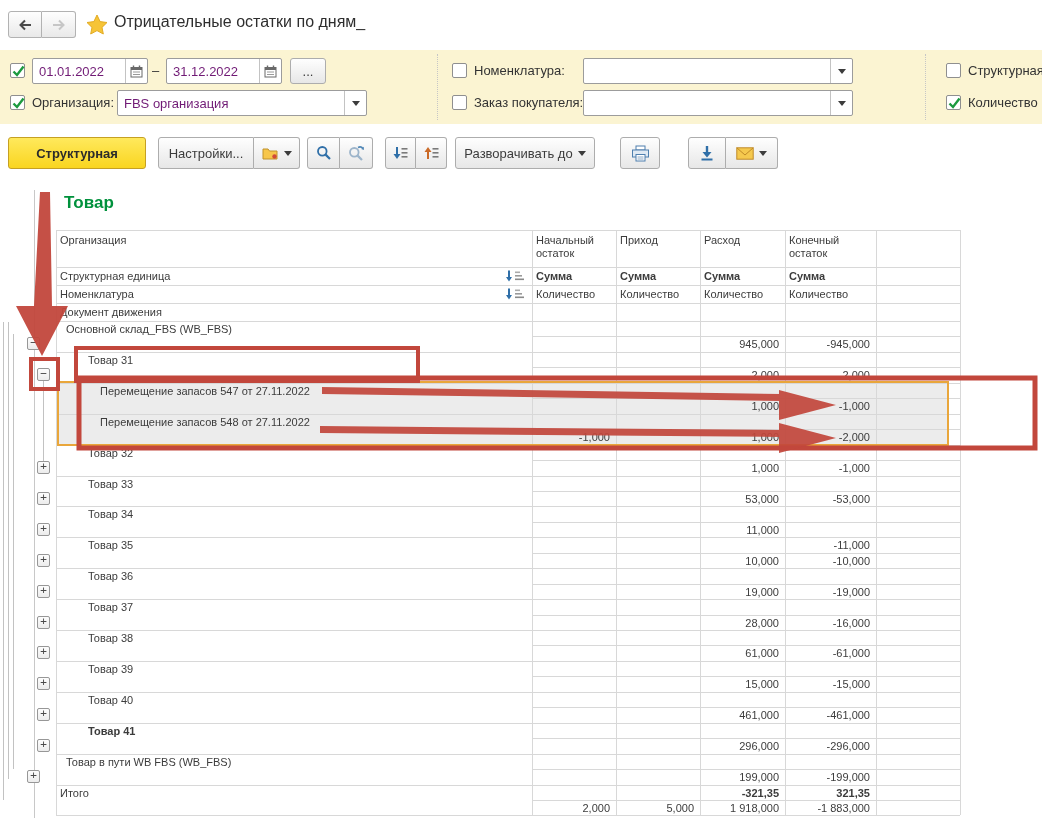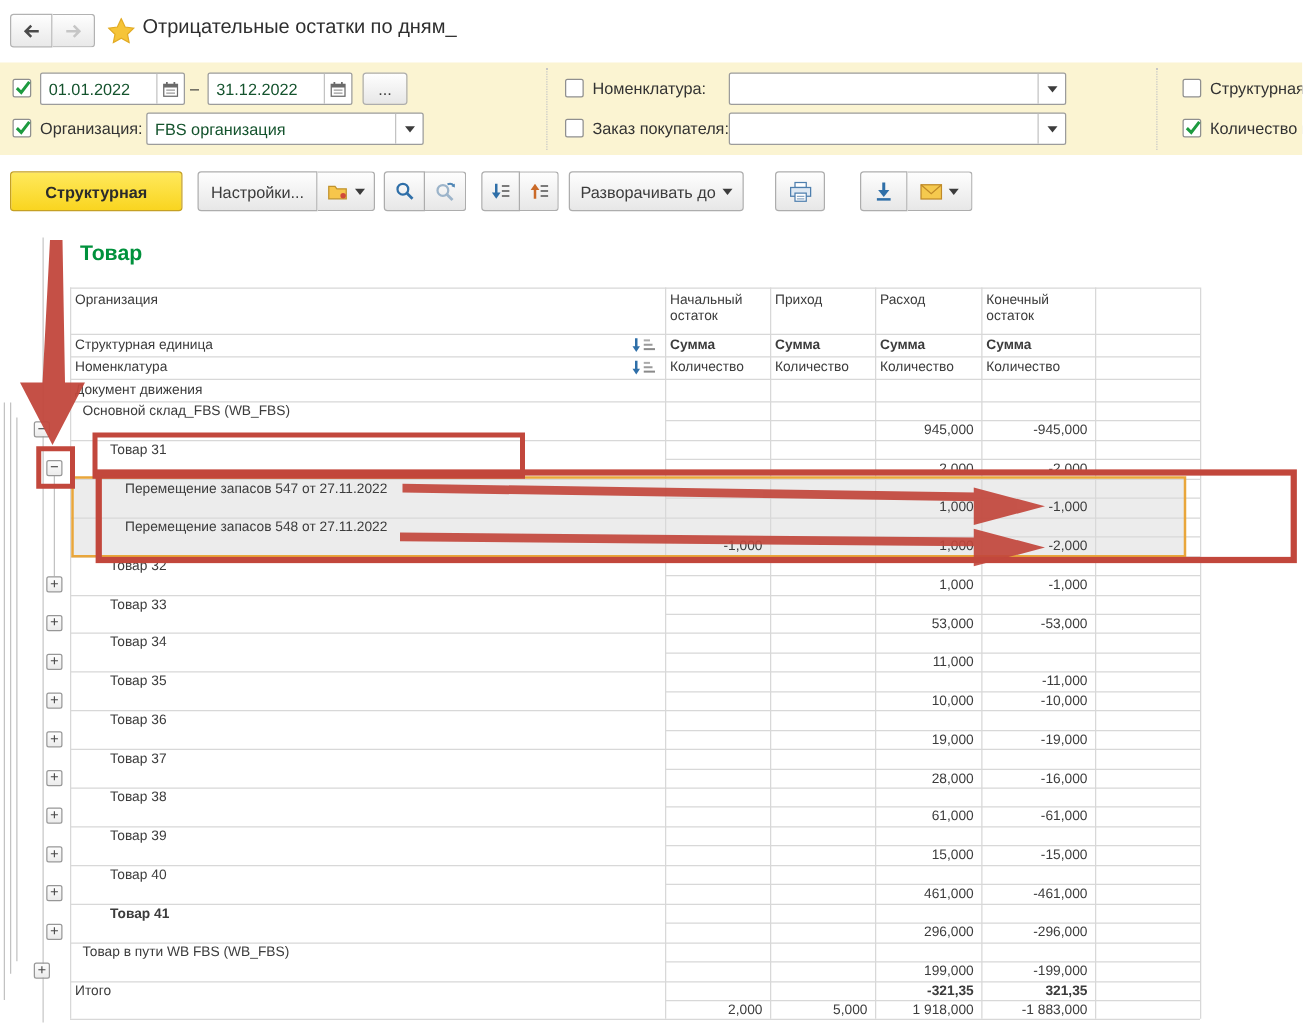--- a/index.html
+++ b/index.html
@@ -15,21 +15,21 @@
             display:flex; align-items:center; justify-content:center; }
   .navbtn.first { border-radius:3px 0 0 3px; }
   .navbtn.last  { border-radius:0 3px 3px 0; border-left:none; }
   .apptitle { position:absolute; left:114px; top:13px; font-size:16px; color:#2e2e2e; white-space:nowrap; }
   
   .filterpanel { position:absolute; left:0; top:50px; width:1042px; height:74px; background:#fbf4d2; }
   .vsep { position:absolute; top:4px; height:66px; width:0; border-left:1px dotted #c6c6c6; }
   .cb { position:absolute; width:15px; height:15px; background:#fff; border:1px solid #8f8f8f; border-radius:2px; }
   .flabel { position:absolute; font-size:13px; color:#333; line-height:26px; white-space:nowrap; }
   .field { position:absolute; height:26px; background:#fff; border:1px solid #9c9c9c; border-radius:2px; display:flex; align-items:center; }
-  .field .txt { flex:1; padding-left:6px; font-size:13px; color:#14532d; white-space:nowrap; overflow:hidden; }
+  .field .txt { flex:1; padding-left:6px; font-size:13px; color:#701a75; white-space:nowrap; overflow:hidden; }
   .fieldbtn { width:22px; height:24px; border-left:1px solid #c3c3c3; display:flex; align-items:center; justify-content:center; }
   .caret { width:0; height:0; border-left:4px solid transparent; border-right:4px solid transparent; border-top:5px solid #3c3c3c; }
   
   .btn { position:absolute; height:32px; border:1px solid #adadad; border-radius:3px;
          background:linear-gradient(#fefefe,#e7e7e7); font-size:13px; color:#3c3c3c;
          display:flex; align-items:center; justify-content:center; gap:5px; padding:0 10px; white-space:nowrap; }
   .btn.icononly { padding:0; }
   .btn-yellow { background:linear-gradient(#ffe95c,#f9d520); border:1px solid #c5a023; font-weight:bold; color:#2b2b2b; }
   .joinL { border-radius:3px 0 0 3px; }
   .joinR { border-radius:0 3px 3px 0; border-left:none; }
@@ -107,21 +107,21 @@
       </div>
     </div>
     <div class="btn" style="left:290px;top:8px;width:36px;height:26px;">...</div>
 
     <div class="cb" style="left:10px;top:45px;">
       <svg width="15" height="13" viewBox="0 0 15 13">
           <path d="M2.5 6.5 L6 10 L12.5 1.5" stroke="#1c9a3f" stroke-width="2.4" fill="none"></path>
         </svg>
     </div>
     <div class="flabel" style="left:32px;top:40px;">Организация:</div>
-    <div class="field" style="left:117px;top:40px;width:222px;">
+    <div class="field" style="left:117px;top:40px;width:250px;">
       <div class="txt">FBS организация</div>
       <div class="fieldbtn">
           <span class="caret"></span>
         </div>
     </div>
 
     <div class="cb" style="left:452px;top:13px;"></div>
     <div class="flabel" style="left:474px;top:8px;">Номенклатура:</div>
     <div class="field" style="left:583px;top:8px;width:270px;">
       <div class="txt"></div>

